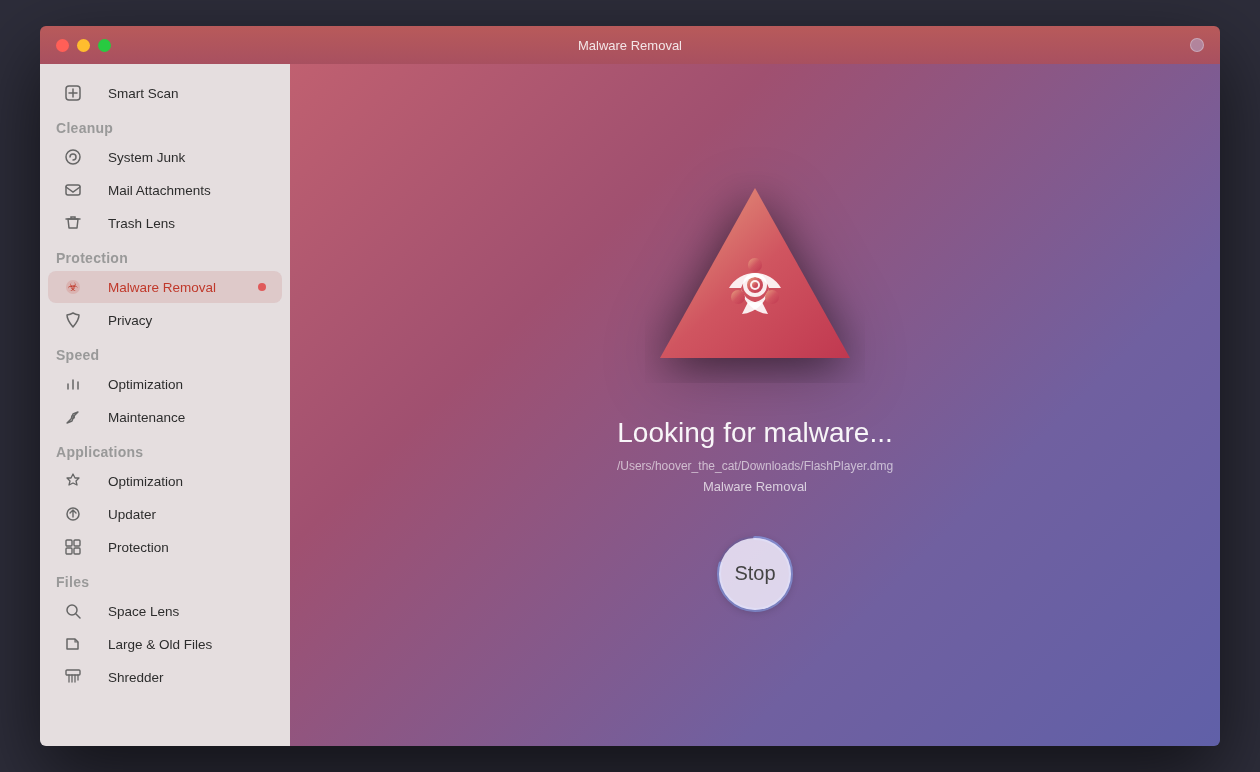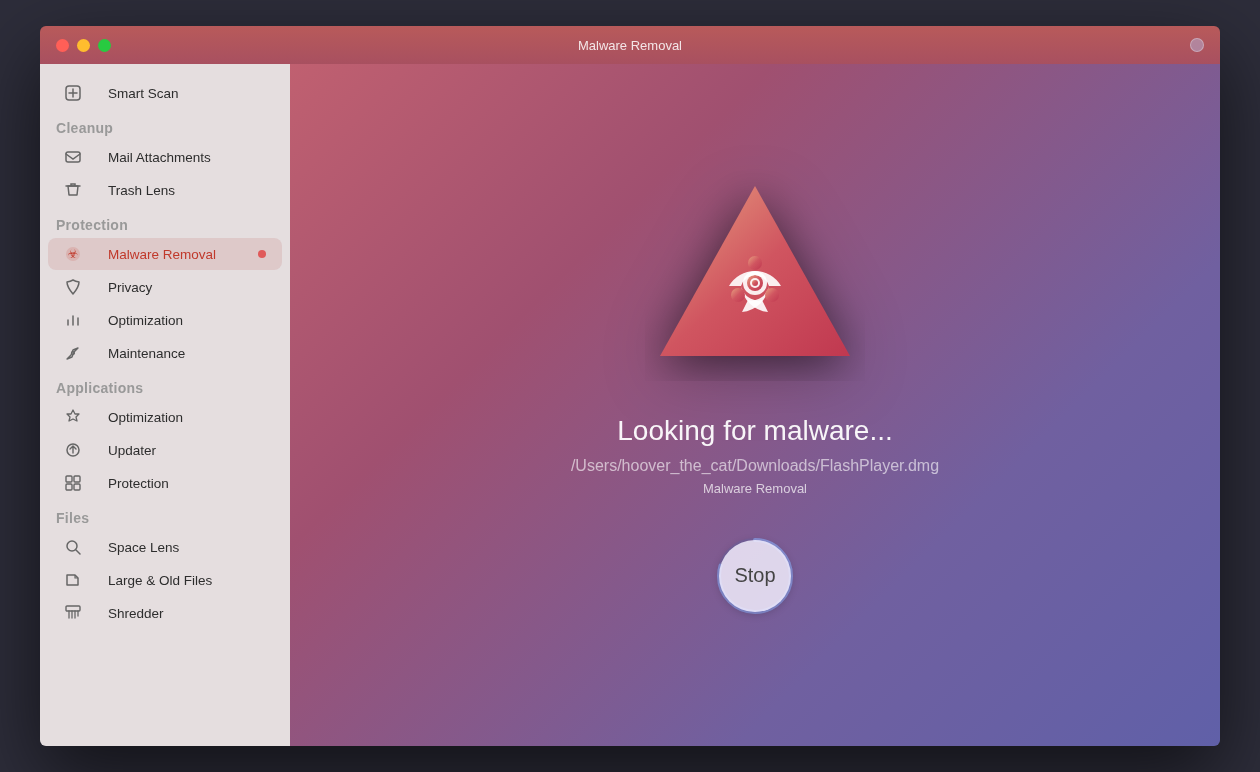--- a/index.html
+++ b/index.html
@@ -159,21 +159,21 @@
     
     .status-heading {
       font-size: 28px;
       font-weight: 300;
       color: rgba(255,255,255,0.95);
       margin-bottom: 10px;
       text-align: center;
     }
 
     .status-path {
-      font-size: 16px;
+      font-size: 12px;
       color: rgba(255,255,255,0.6);
       margin-bottom: 6px;
       text-align: center;
     }
 
     .status-module {
       font-size: 13px;
       color: rgba(255,255,255,0.7);
       margin-bottom: 40px;
       text-align: center;
@@ -251,20 +251,29 @@
           <svg width="18" height="18" viewBox="0 0 18 18" fill="none">
             <rect x="2" y="2" width="14" height="14" rx="3" stroke="#666" stroke-width="1.5" fill="none"></rect>
             <path d="M5 9h8M9 5v8" stroke="#666" stroke-width="1.5" stroke-linecap="round"></path>
           </svg>
         </span>
         <span class="item-label">Smart Scan</span>
       </div>
 
       <div class="sidebar-section-label">Cleanup</div>
 
+      <div class="sidebar-item">
+        <span class="sidebar-icon">
+          <svg width="18" height="18" viewBox="0 0 18 18" fill="none">
+            <circle cx="9" cy="9" r="7" stroke="#666" stroke-width="1.5" fill="none"></circle>
+            <path d="M6 9c0-1.66 1.34-3 3-3s3 1.34 3 3-1.34 3-3 3" stroke="#666" stroke-width="1.5" stroke-linecap="round"></path>
+          </svg>
+        </span>
+        <span class="item-label">System Junk</span>
+      </div>
 
       <div class="sidebar-item">
         <span class="sidebar-icon">
           <svg width="18" height="18" viewBox="0 0 18 18" fill="none">
             <rect x="2" y="4" width="14" height="10" rx="2" stroke="#666" stroke-width="1.5" fill="none"></rect>
             <path d="M2 6l7 5 7-5" stroke="#666" stroke-width="1.5" stroke-linecap="round"></path>
           </svg>
         </span>
         <span class="item-label">Mail Attachments</span>
       </div>
@@ -294,20 +303,21 @@
 
       <div class="sidebar-item">
         <span class="sidebar-icon">
           <svg width="18" height="18" viewBox="0 0 18 18" fill="none">
             <path d="M9 2C6.5 3.5 3 4 3 4s0 5 6 12c6-7 6-12 6-12s-3.5-.5-6-2z" stroke="#666" stroke-width="1.5" fill="none" stroke-linejoin="round"></path>
           </svg>
         </span>
         <span class="item-label">Privacy</span>
       </div>
 
+      <div class="sidebar-section-label">Speed</div>
 
       <div class="sidebar-item">
         <span class="sidebar-icon">
           <svg width="18" height="18" viewBox="0 0 18 18" fill="none">
             <line x1="4" y1="9" x2="4" y2="14" stroke="#666" stroke-width="1.5" stroke-linecap="round"></line>
             <line x1="9" y1="5" x2="9" y2="14" stroke="#666" stroke-width="1.5" stroke-linecap="round"></line>
             <line x1="14" y1="7" x2="14" y2="14" stroke="#666" stroke-width="1.5" stroke-linecap="round"></line>
           </svg>
         </span>
         <span class="item-label">Optimization</span>

